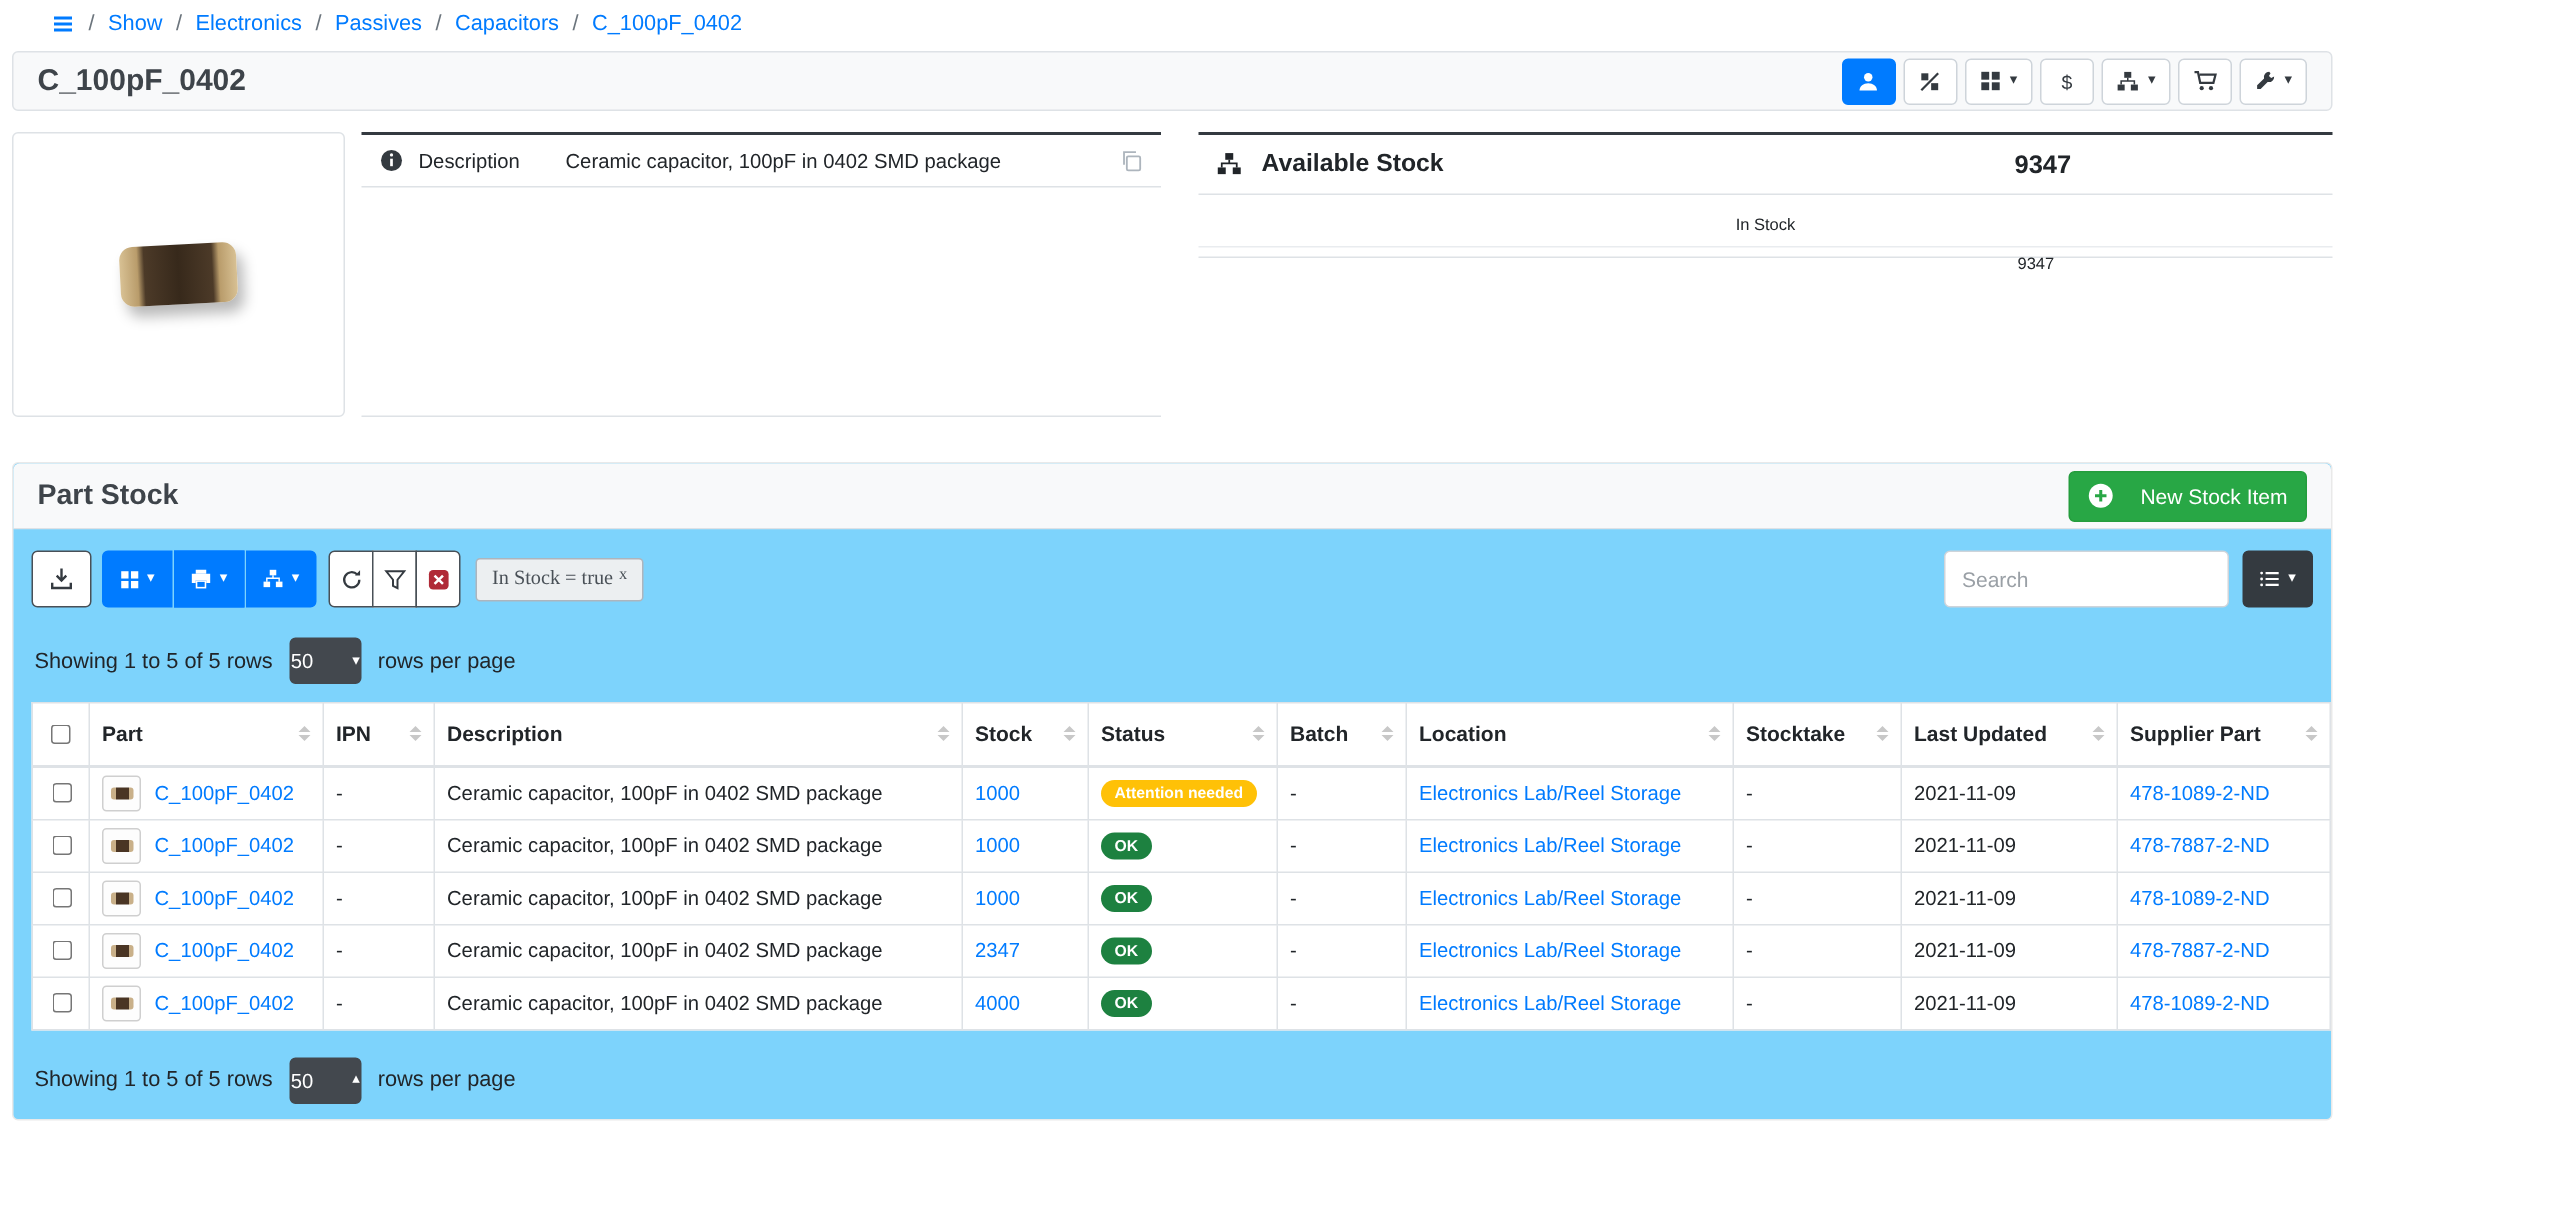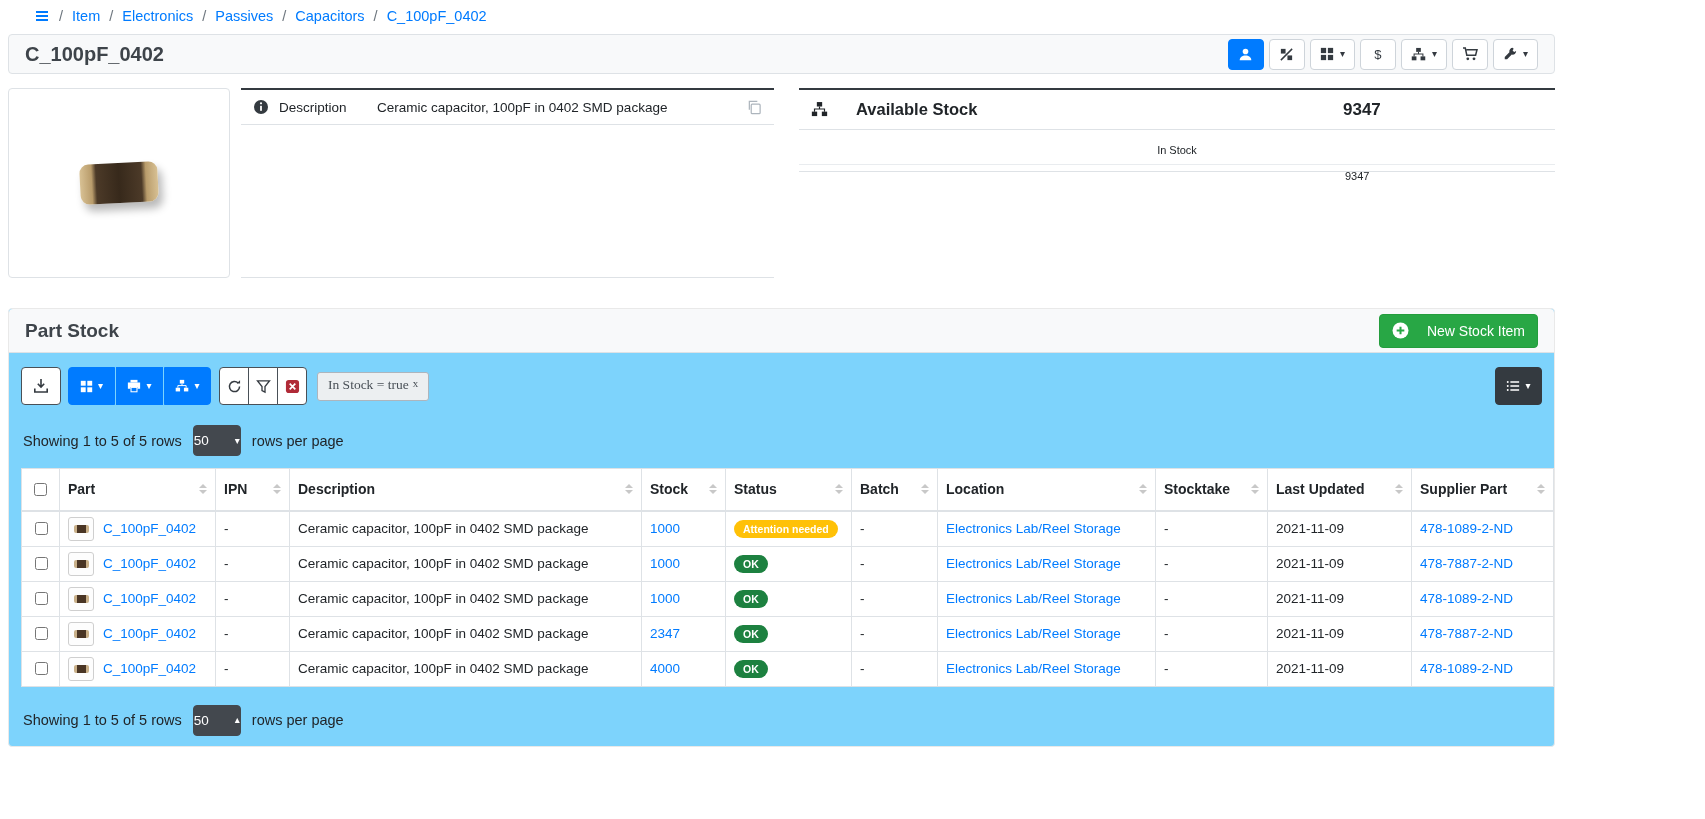--- a/index.html
+++ b/index.html
@@ -55,21 +55,21 @@
   .panel-toolbar { display:flex; align-items:center; gap:20px; height:38px; padding:0 12px; border-bottom:1px solid #dee2e6; }
   .show-details-btn {
     margin-left:auto; background:#fff; border:1px solid #adb5bd; border-radius:4px;
     font-size:12.5px; color:#212529; padding:4px 8px;
   }
   .detail-row { display:flex; align-items:center; gap:10px; height:35px; padding:0 12px; border-bottom:1px solid #dee2e6; font-size:13.5px; }
   .detail-label { width:88px; }
   .copy-icon-wrap { margin-left:auto; }
 
   .stock-panel { flex:1; margin-left:19px; border-top:2px solid #343a40; background:#fff; }
-  .stock-header { display:flex; align-items:center; gap:28px; height:40px; padding:0 12px; border-bottom:1px solid #dee2e6; font-size:16.5px; font-weight:700; }
+  .stock-header { display:flex; align-items:center; gap:13px; height:40px; padding:0 12px; border-bottom:1px solid #dee2e6; font-size:16.5px; font-weight:700; }
   .stock-total { margin-left:auto; width:200px; font-size:17px; }
   .stock-row { display:flex; align-items:center; gap:14px; height:35px; padding:0 13px; border-bottom:1px solid #e9ecef; font-size:11px;flex-direction:column; }
   .stock-row-value { margin-left:auto; width:197px; }
   .stock-table-foot { height:7px; border-bottom:1px solid #dee2e6; }
 
   
   .part-stock { margin-top:30px; border:1px solid #e9e9e9; border-radius:4px; background:#7dd3fc; }
   .section-header {
     background:#f8f9fa; border-bottom:1px solid #dee2e6; border-radius:4px 4px 0 0;
     display:flex; justify-content:space-between; align-items:center; height:44px; padding:0 16px;
@@ -140,21 +140,21 @@
 
 <div class="app">
 
   <nav class="breadcrumb">
     <span class="menu-btn">
       <svg width="16" height="16" viewBox="0 0 16 16" fill="none" stroke="#007bff" stroke-width="2">
           <path d="M2 4h12M2 8h12M2 12h12"></path>
         </svg>
     </span>
     <span class="sep">/</span>
-    <a>Item</a>
+    <a>Show</a>
     <span class="sep">/</span>
     <a>Electronics</a>
     <span class="sep">/</span>
     <a>Passives</a>
     <span class="sep">/</span>
     <a>Capacitors</a>
     <span class="sep">/</span>
     <a>C_100pF_0402</a>
   </nav>
 
@@ -329,20 +329,21 @@
               <rect x="1" y="1" width="14" height="14" rx="3" fill="#b02a37"></rect>
               <path d="M5 5l6 6M11 5l-6 6" stroke="#fff" stroke-width="1.8"></path>
             </svg>
         </button>
       </div>
       <div class="filter-chip">
         <span>In Stock = true</span>
         <span class="chip-x">x</span>
       </div>
       <div class="toolbar-right">
+        <input class="search-input" type="text" placeholder="Search" style="">
         <button class="view-btn">
           <svg width="14" height="14" viewBox="0 0 16 16" stroke="#fff" stroke-width="1.6">
               <path d="M5 3.5h10M5 8h10M5 12.5h10"></path>
               <circle cx="2" cy="3.5" r="1.1" fill="#fff" stroke="none"></circle>
               <circle cx="2" cy="8" r="1.1" fill="#fff" stroke="none"></circle>
               <circle cx="2" cy="12.5" r="1.1" fill="#fff" stroke="none"></circle>
             </svg>
           <span class="caret">▾</span>
         </button>
       </div>

